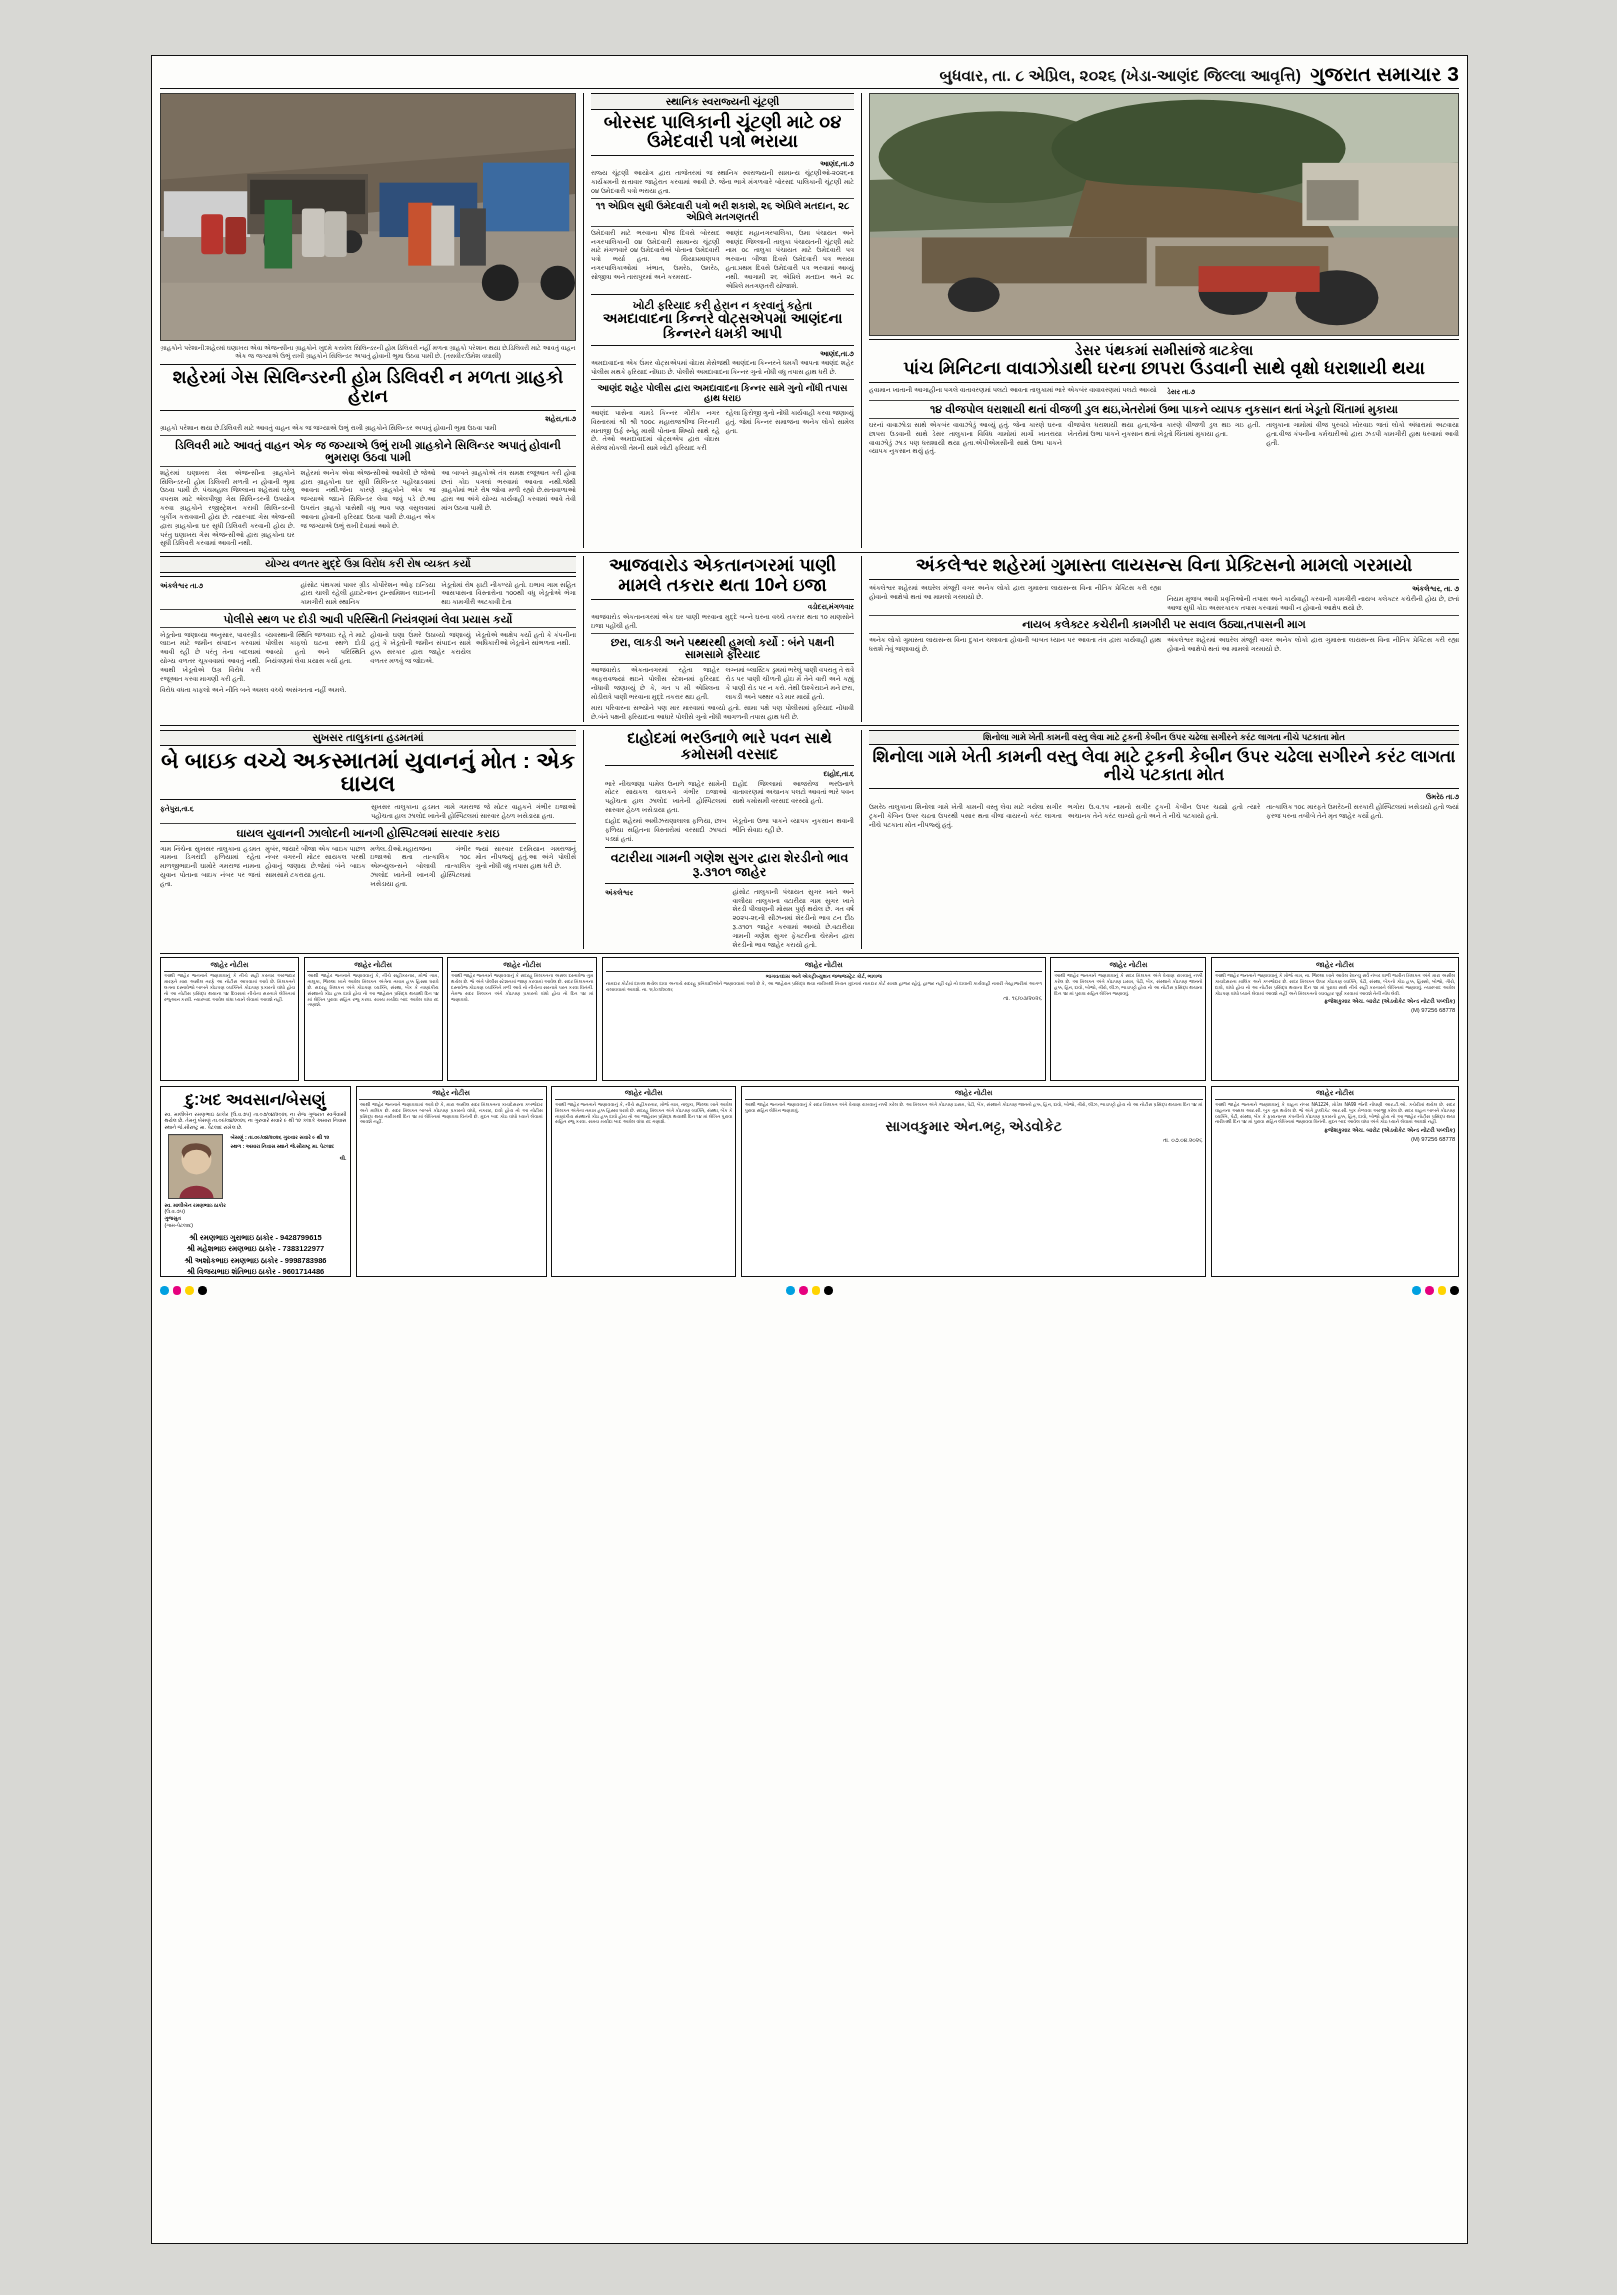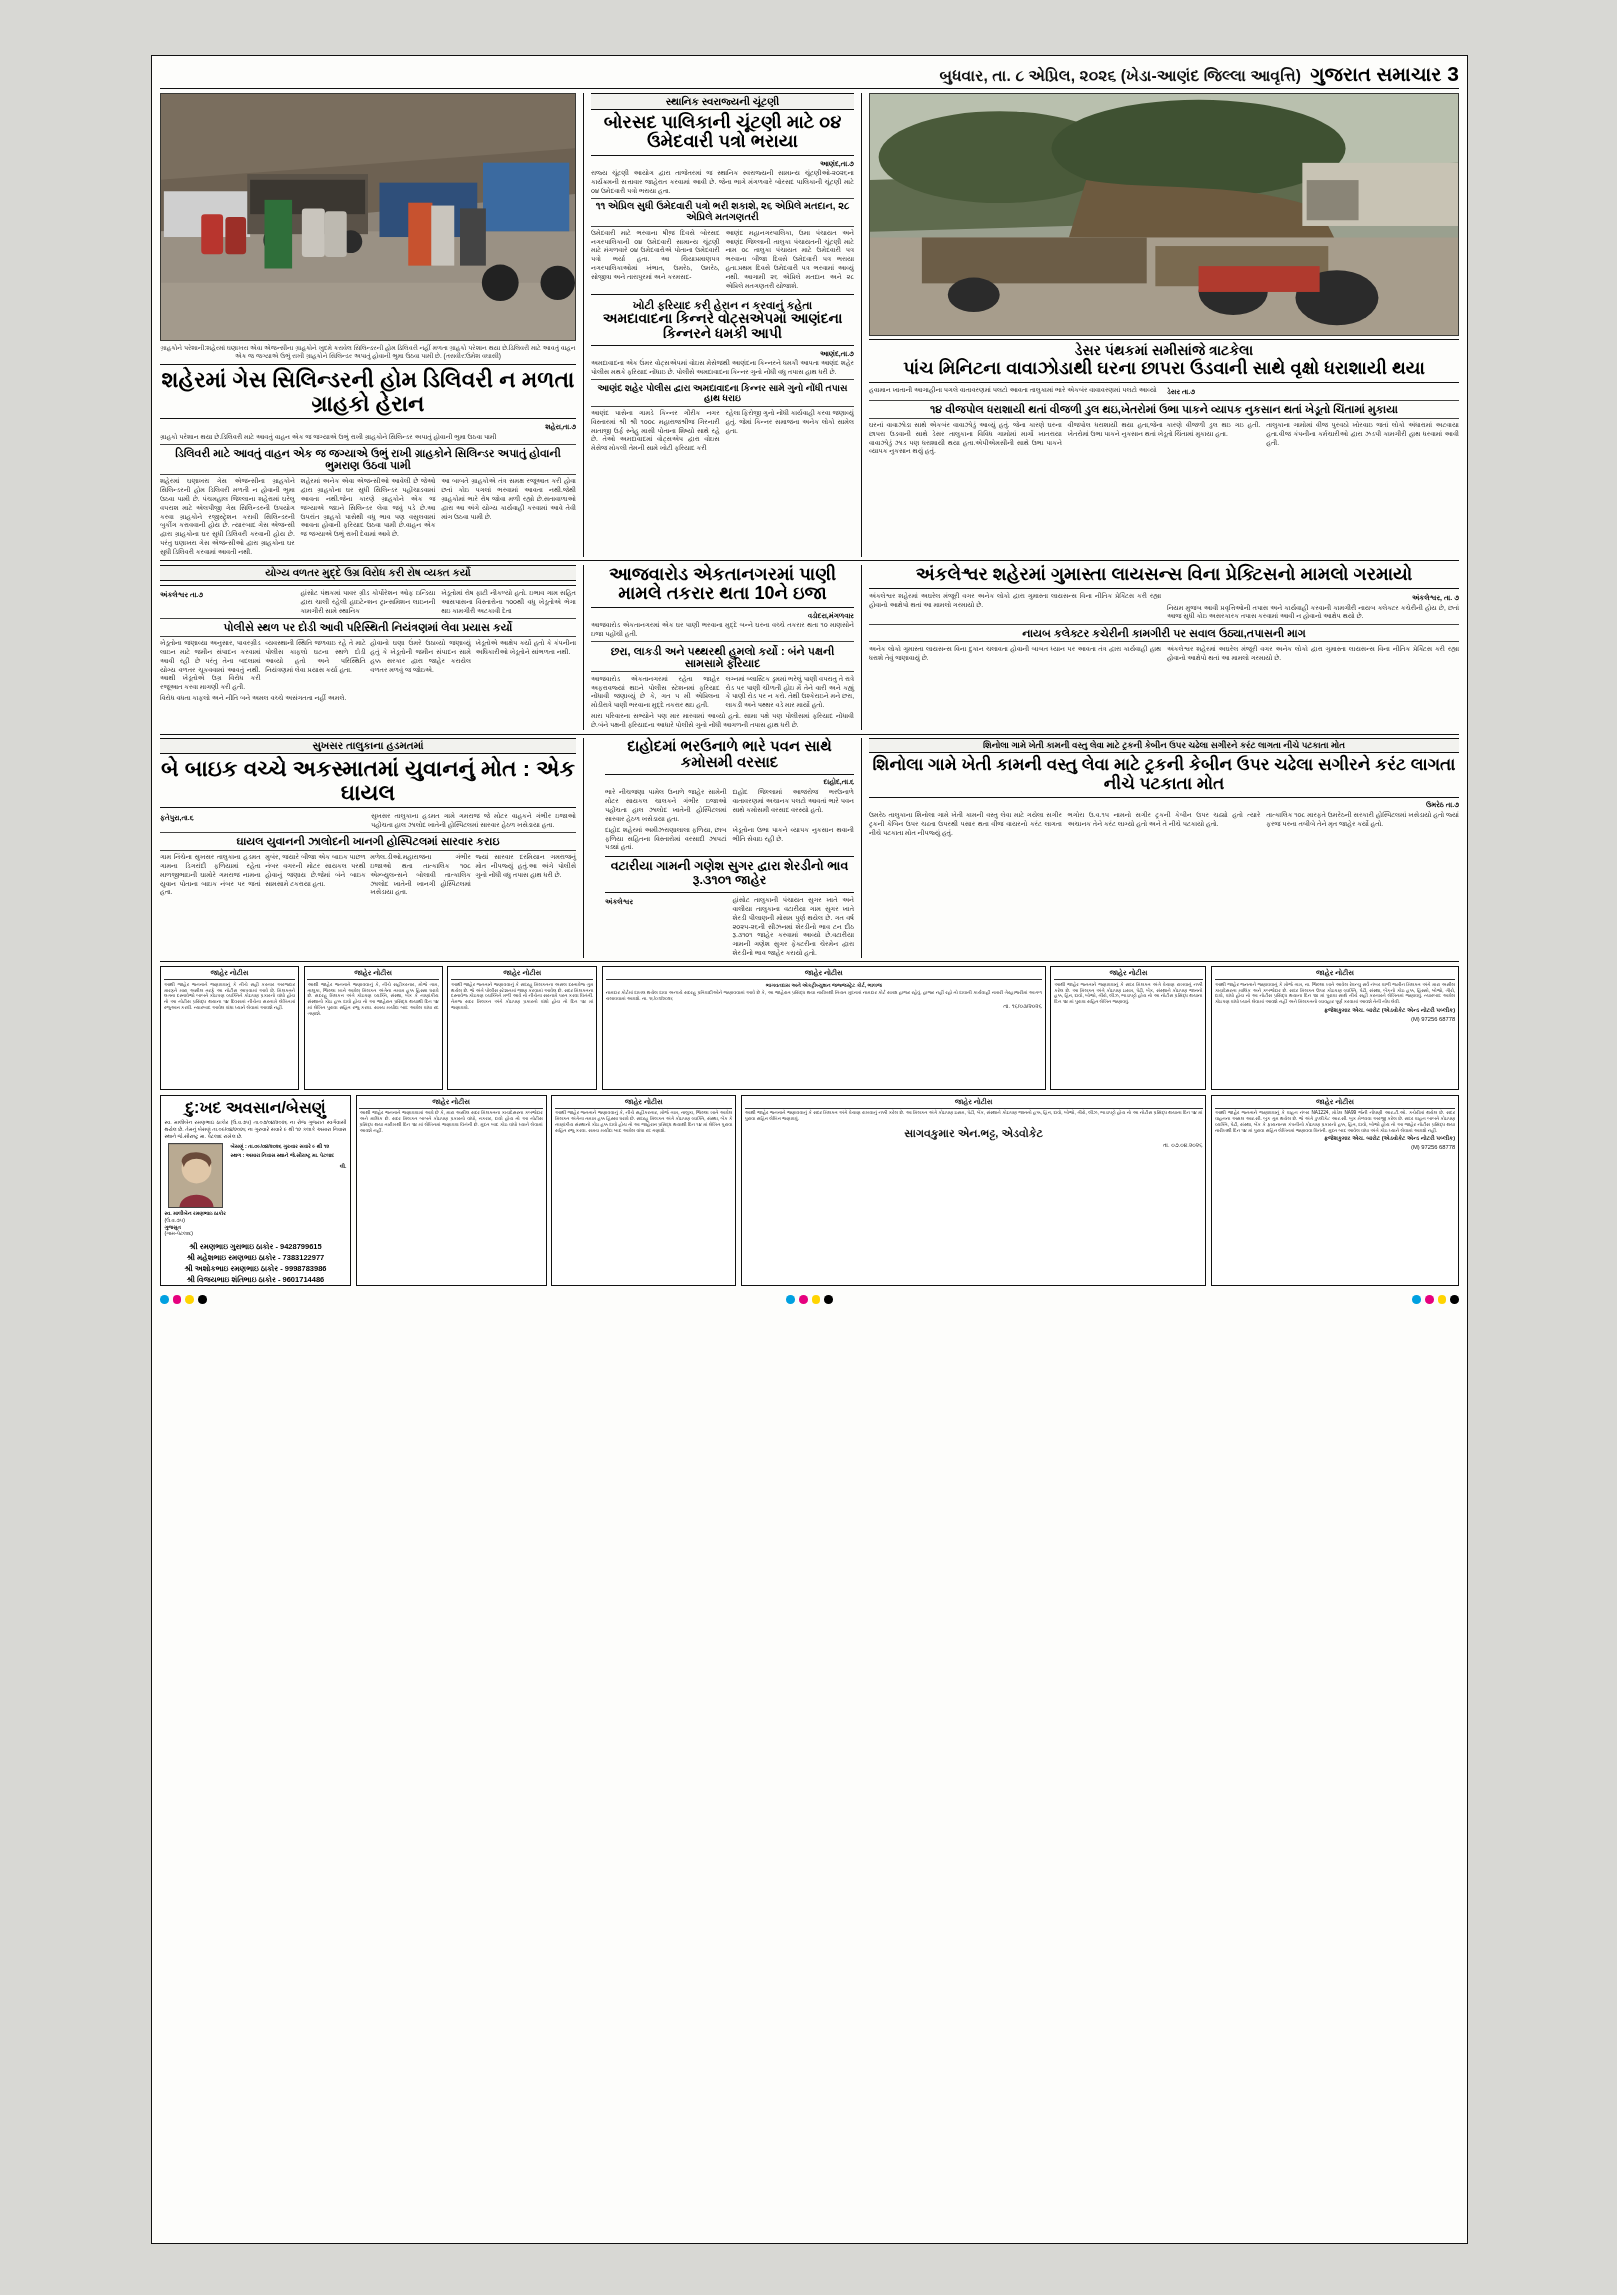--- a/index.html
+++ b/index.html
@@ -56,21 +56,21 @@
   .top { display:flex; gap: 7px; }
   .col { }
   .vline { border-left: 1.2px solid #111; }
 
   .cols3 { display:flex; gap:5.8px; }
   .cols3 > div { flex:1; }
   .cols2 { display:flex; gap:5.8px; }
   .cols2 > div { flex:1; }
   .cols4 { display:flex; gap:4.6px; }
   .cols4 > div { flex:1; }
-  .hdr-lg { font-size: 22px; line-height: 1.06; font-weight: bold; text-align:center; }
+  .hdr-lg { font-size: 18px; line-height: 1.06; font-weight: bold; text-align:center; }
   .hdr-md { font-size: 18px; line-height: 1.08; font-weight: bold; text-align:center; }
   .hdr-sm { font-size: 14px; line-height: 1.1; font-weight: bold; text-align:center; }
   .hdr-xs { font-size: 11px; line-height: 1.12; font-weight: bold; text-align:center; }
 
   .notice {
     border: 0.9px solid #111; padding: 2.3px 2.9px; font-size: 4.7px;
     line-height: 1.24; text-align: justify; color:#151515; background:#fff;
   }
   .notice h4 {
     margin: 0 0 1.7px 0; font-size: 7px; text-align:center;
@@ -425,21 +425,21 @@
       <div class="notice" style="height:191px;">
         <h4>જાહેર નોટીસ</h4>
         <div>આથી જાહેર જનતાને જણાવવાનું કે, નીચે સહીકરનાર, મોજે ગામ, તાલુકા, જિલ્લા ખાતે આવેલ મિલકત અંગેના તમામ હક્ક હિસ્સા ધરાવે છે. સદરહુ મિલકત અંગે કોઇપણ વ્યક્તિ, સંસ્થા, બેંક કે નાણાંકીય સંસ્થાનો કોઇ હક્ક દાવો હોય તો આ જાહેરાત પ્રસિદ્ધ થયાથી દિન ૧૪ માં લેખિત પુરાવા સહિત રજુ કરવા. સમય મર્યાદા બાદ આવેલ વાંધા રદ ગણાશે.</div>
       </div>
     </div>
 
     <div style="flex:1;">
       <div class="notice" style="height:191px;">
         <h4>જાહેર નોટીસ</h4>
         <div>આથી જાહેર જનતાને જણાવવાનું કે સદર મિલકત અંગે વેચાણ રાખવાનું નક્કી કરેલ છે. આ મિલકત અંગે કોઇપણ ઇસમ, પેઢી, બેંક, સંસ્થાને કોઇપણ જાતનો હક્ક, હિત, દાવો, બોજો, ગીરો, લીઝ, ભાડાપટ્ટો હોય તો આ નોટીસ પ્રસિદ્ધ થયાના દિન ૧૪ માં પુરાવા સહિત લેખિત જણાવવું.</div>
-        <div class="adfoot bold" style="font-size:11px;text-align:center;margin-top:4.6px;">સાગવકુમાર એન.ભટ્ટ, એડવોકેટ</div>
+        <div class="adfoot bold" style="font-size:14px;text-align:center;margin-top:4.6px;">સાગવકુમાર એન.ભટ્ટ, એડવોકેટ</div>
         <div class="adfoot">તા. ૦૭.૦૪.૨૦૨૬</div>
       </div>
     </div>
 
     <div style="width:248px;">
       <div class="notice" style="height:191px;">
         <h4>જાહેર નોટીસ</h4>
         <div>આથી જાહેર જનતાને જણાવવાનું કે વાહન નંબર NA1224, મોડેલ NA99 જેની નોંધણી આર.ટી.ઓ. કચેરીમાં થયેલ છે. સદર વાહનના અસલ આર.સી. બુક ગુમ થયેલ છે. જે અંગે ડુપ્લીકેટ આર.સી. બુક મેળવવા અરજી કરેલ છે. સદર વાહન બાબતે કોઇપણ વ્યક્તિ, પેઢી, સંસ્થા, બેંક કે ફાયનાન્સ કંપનીનો કોઇપણ પ્રકારનો હક્ક, હિત, દાવો, બોજો હોય તો આ જાહેર નોટીસ પ્રસિદ્ધ થયા તારીખથી દિન ૧૪ માં પુરાવા સહિત લેખિતમાં જણાવવા વિનંતી. મુદત બાદ આવેલ વાંધા અંગે કોઇ ધ્યાને લેવામાં આવશે નહીં.</div>
         <div class="adfoot bold">ફ્રજેશકુમાર એચ. બારોટ (એડવોકેટ એન્ડ નોટરી પબ્લીક)</div>
         <div class="adfoot">(M) 97256 68778</div>

